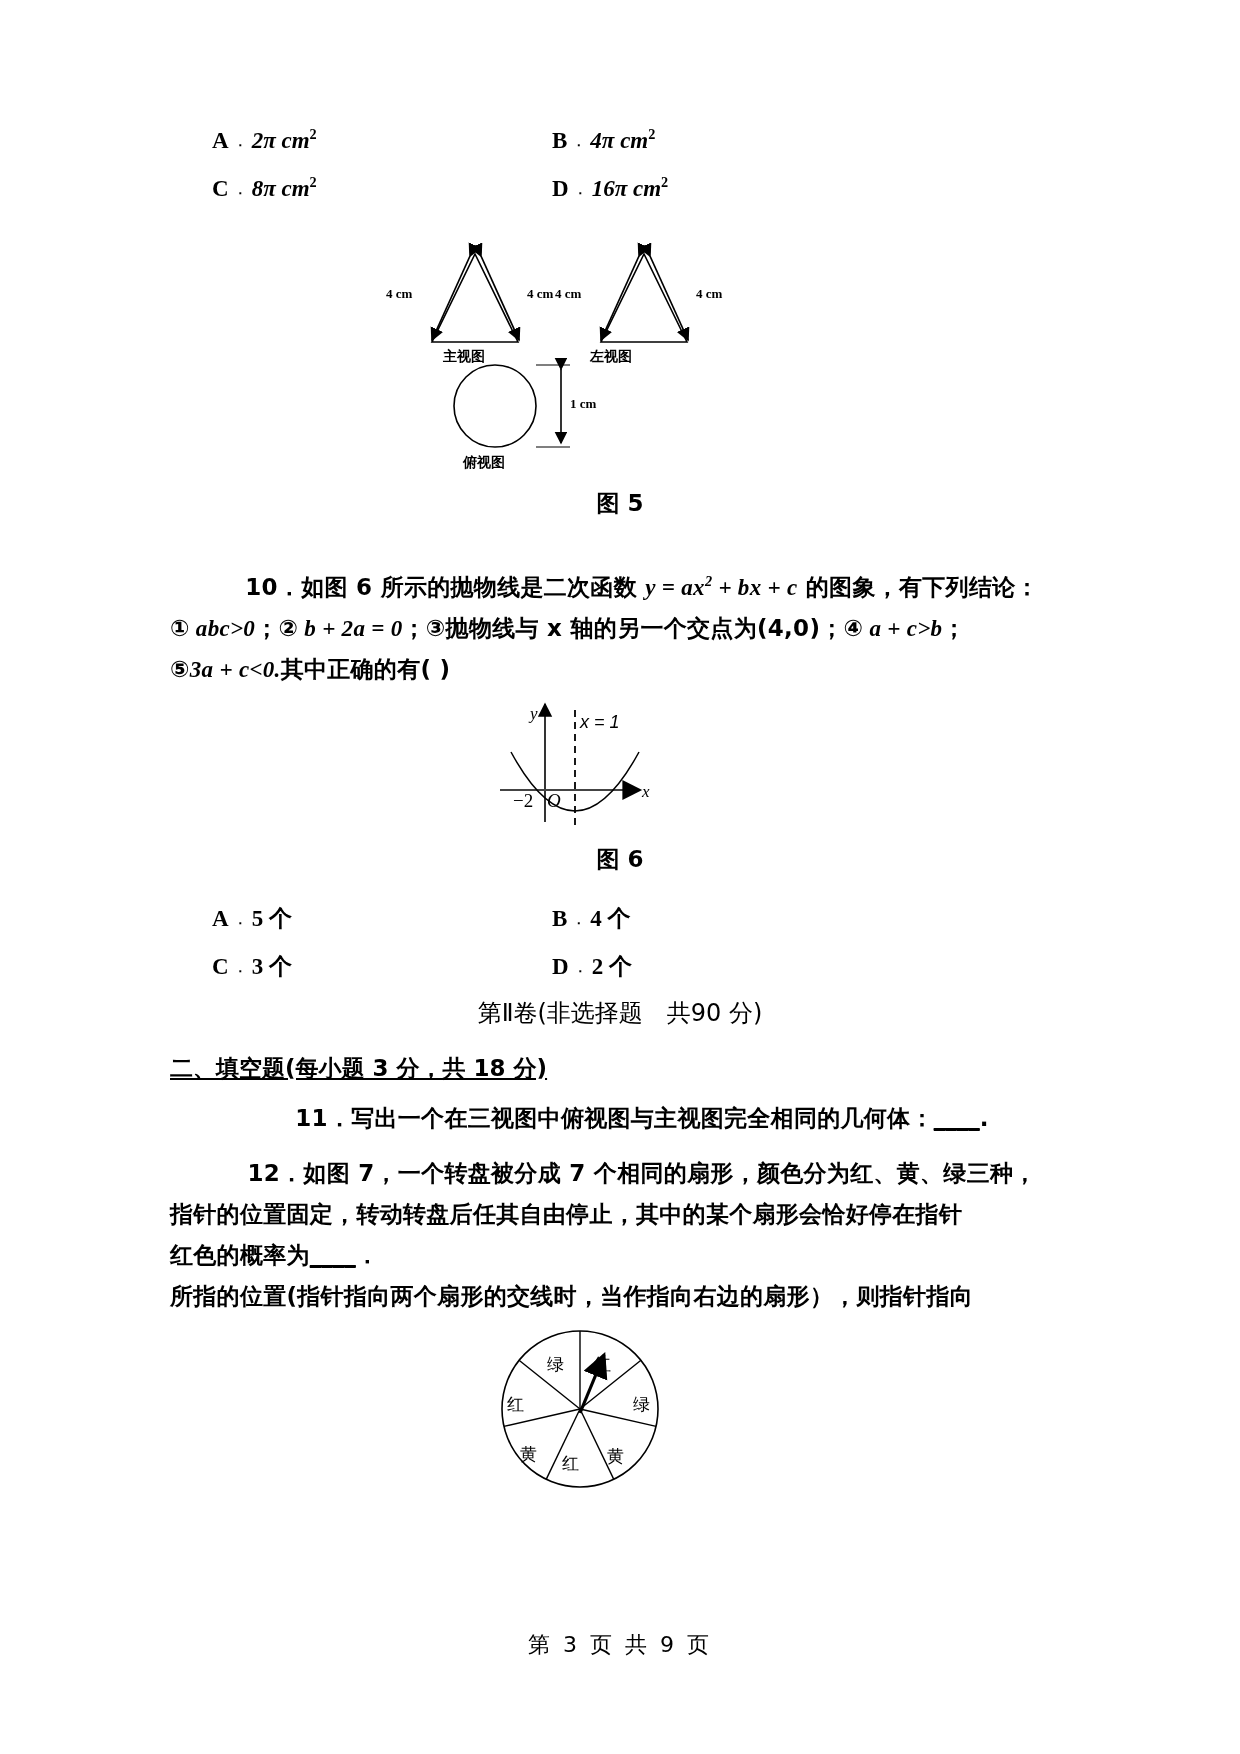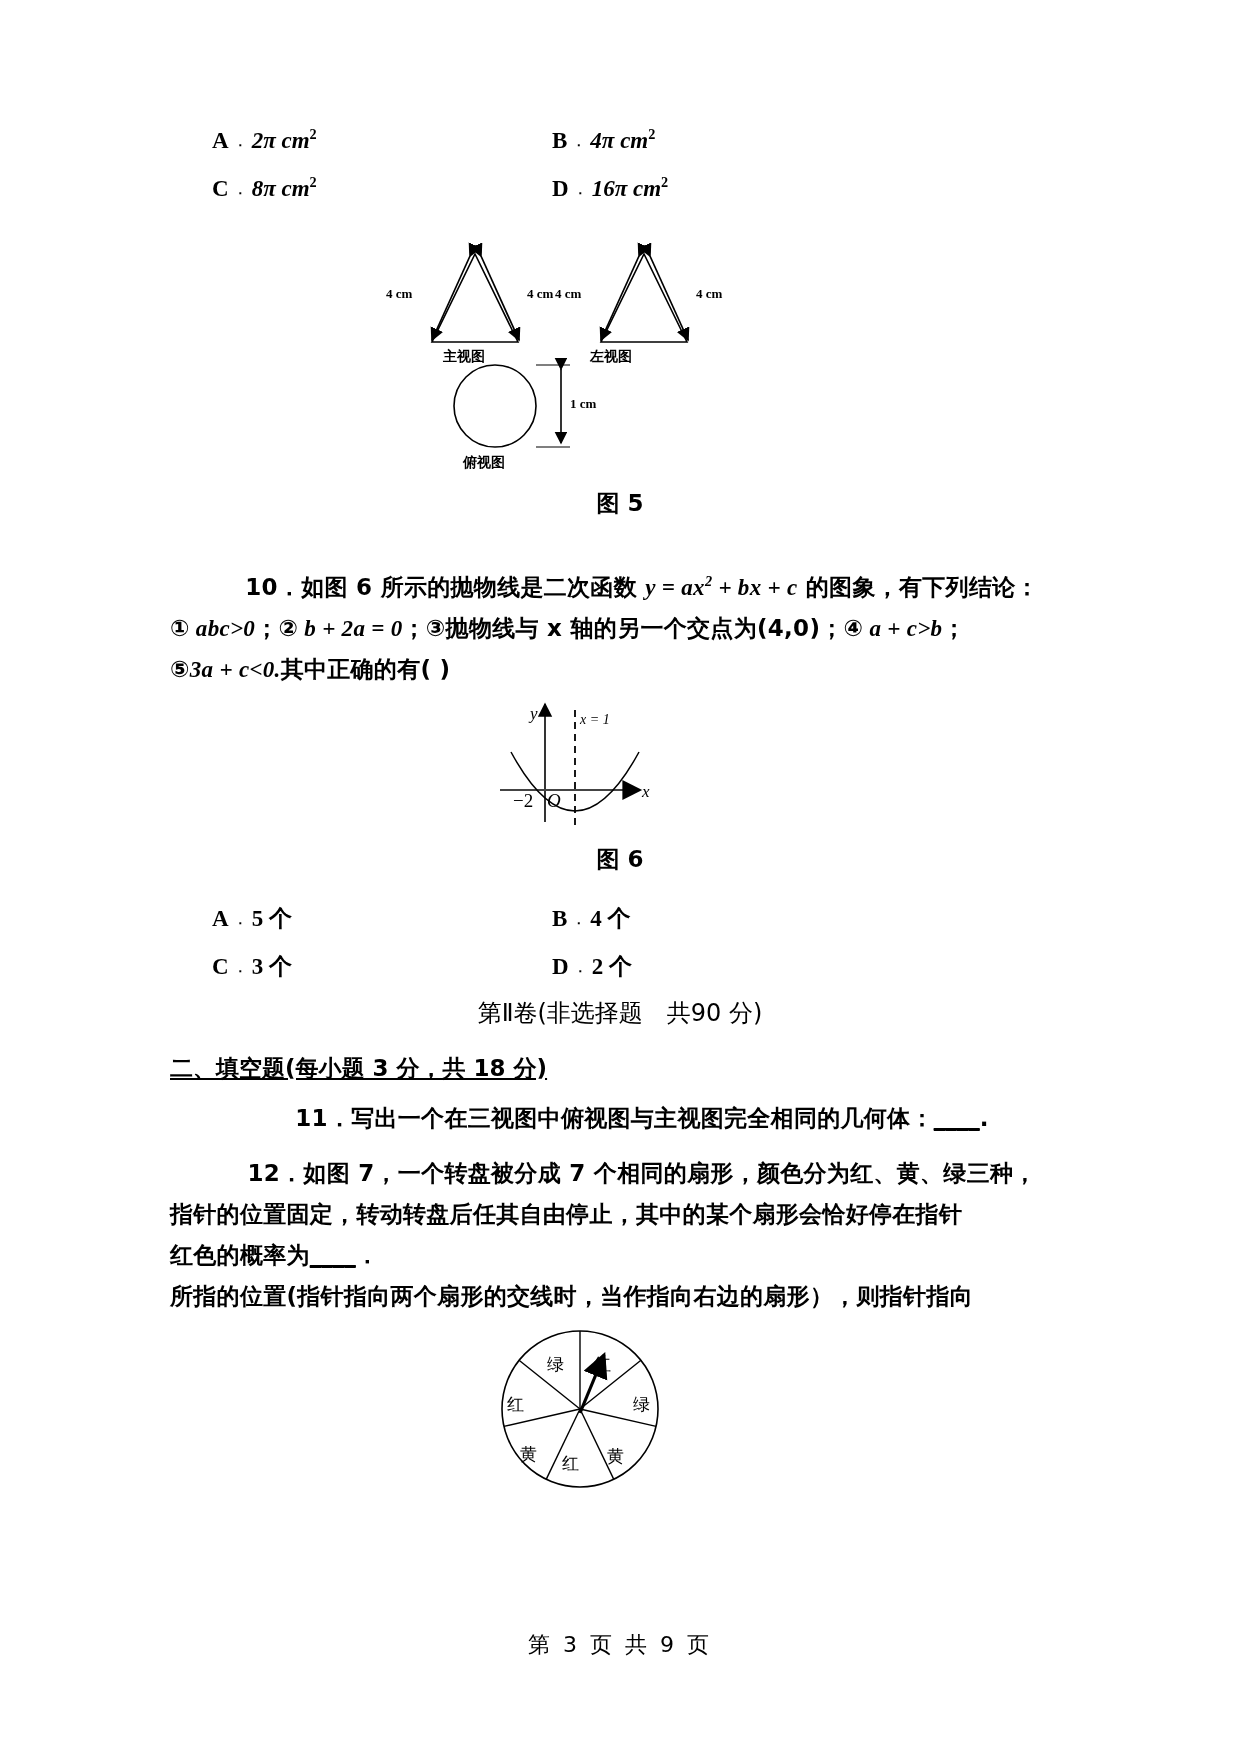--- a/index.html
+++ b/index.html
@@ -205,21 +205,21 @@
         <line x1="330" y1="100" x2="470" y2="100" stroke="#444" stroke-width="2.2" marker-end="url(#arrA)"></line>
 
         <line x1="405" y1="20" x2="405" y2="140" stroke="#000" stroke-width="1.8" stroke-dasharray="7,5"></line>
 
         <path d="M341,62 Q405,180 469,62" fill="none" stroke="#000" stroke-width="1.5"></path>
       </svg>
       <span style="position:absolute;left:360px;top:14px;font-size:17px;font-family:'Liberation Serif',serif;font-style:italic">y</span>
       <span style="position:absolute;left:472px;top:92px;font-size:17px;font-family:'Liberation Serif',serif;font-style:italic">x</span>
       <span style="position:absolute;left:343px;top:100px;font-size:19px;font-family:'Liberation Serif',serif">−2</span>
       <span style="position:absolute;left:377px;top:100px;font-size:19px;font-family:'Liberation Serif',serif;font-style:italic">O</span>
-      <span style="position:absolute;left:410px;top:22px;font-size:14px;font-family:Liberation Serif, serif;font-style:italic">x = 1</span>
+      <span style="position:absolute;left:410px;top:22px;font-size:18px;font-family:Liberation Sans, sans-serif;font-style:italic">x = 1</span>
     </div>
 
     <div class="figcap" style="margin-top:4px">图 6</div>
 
     <div style="height:20px"></div>
 
     <div class="opt-row">
       <span class="opt" style="left:42px;top:8px">
         <span class="lbl">A</span><span class="dot">．</span><span>5 个</span>
       </span>

